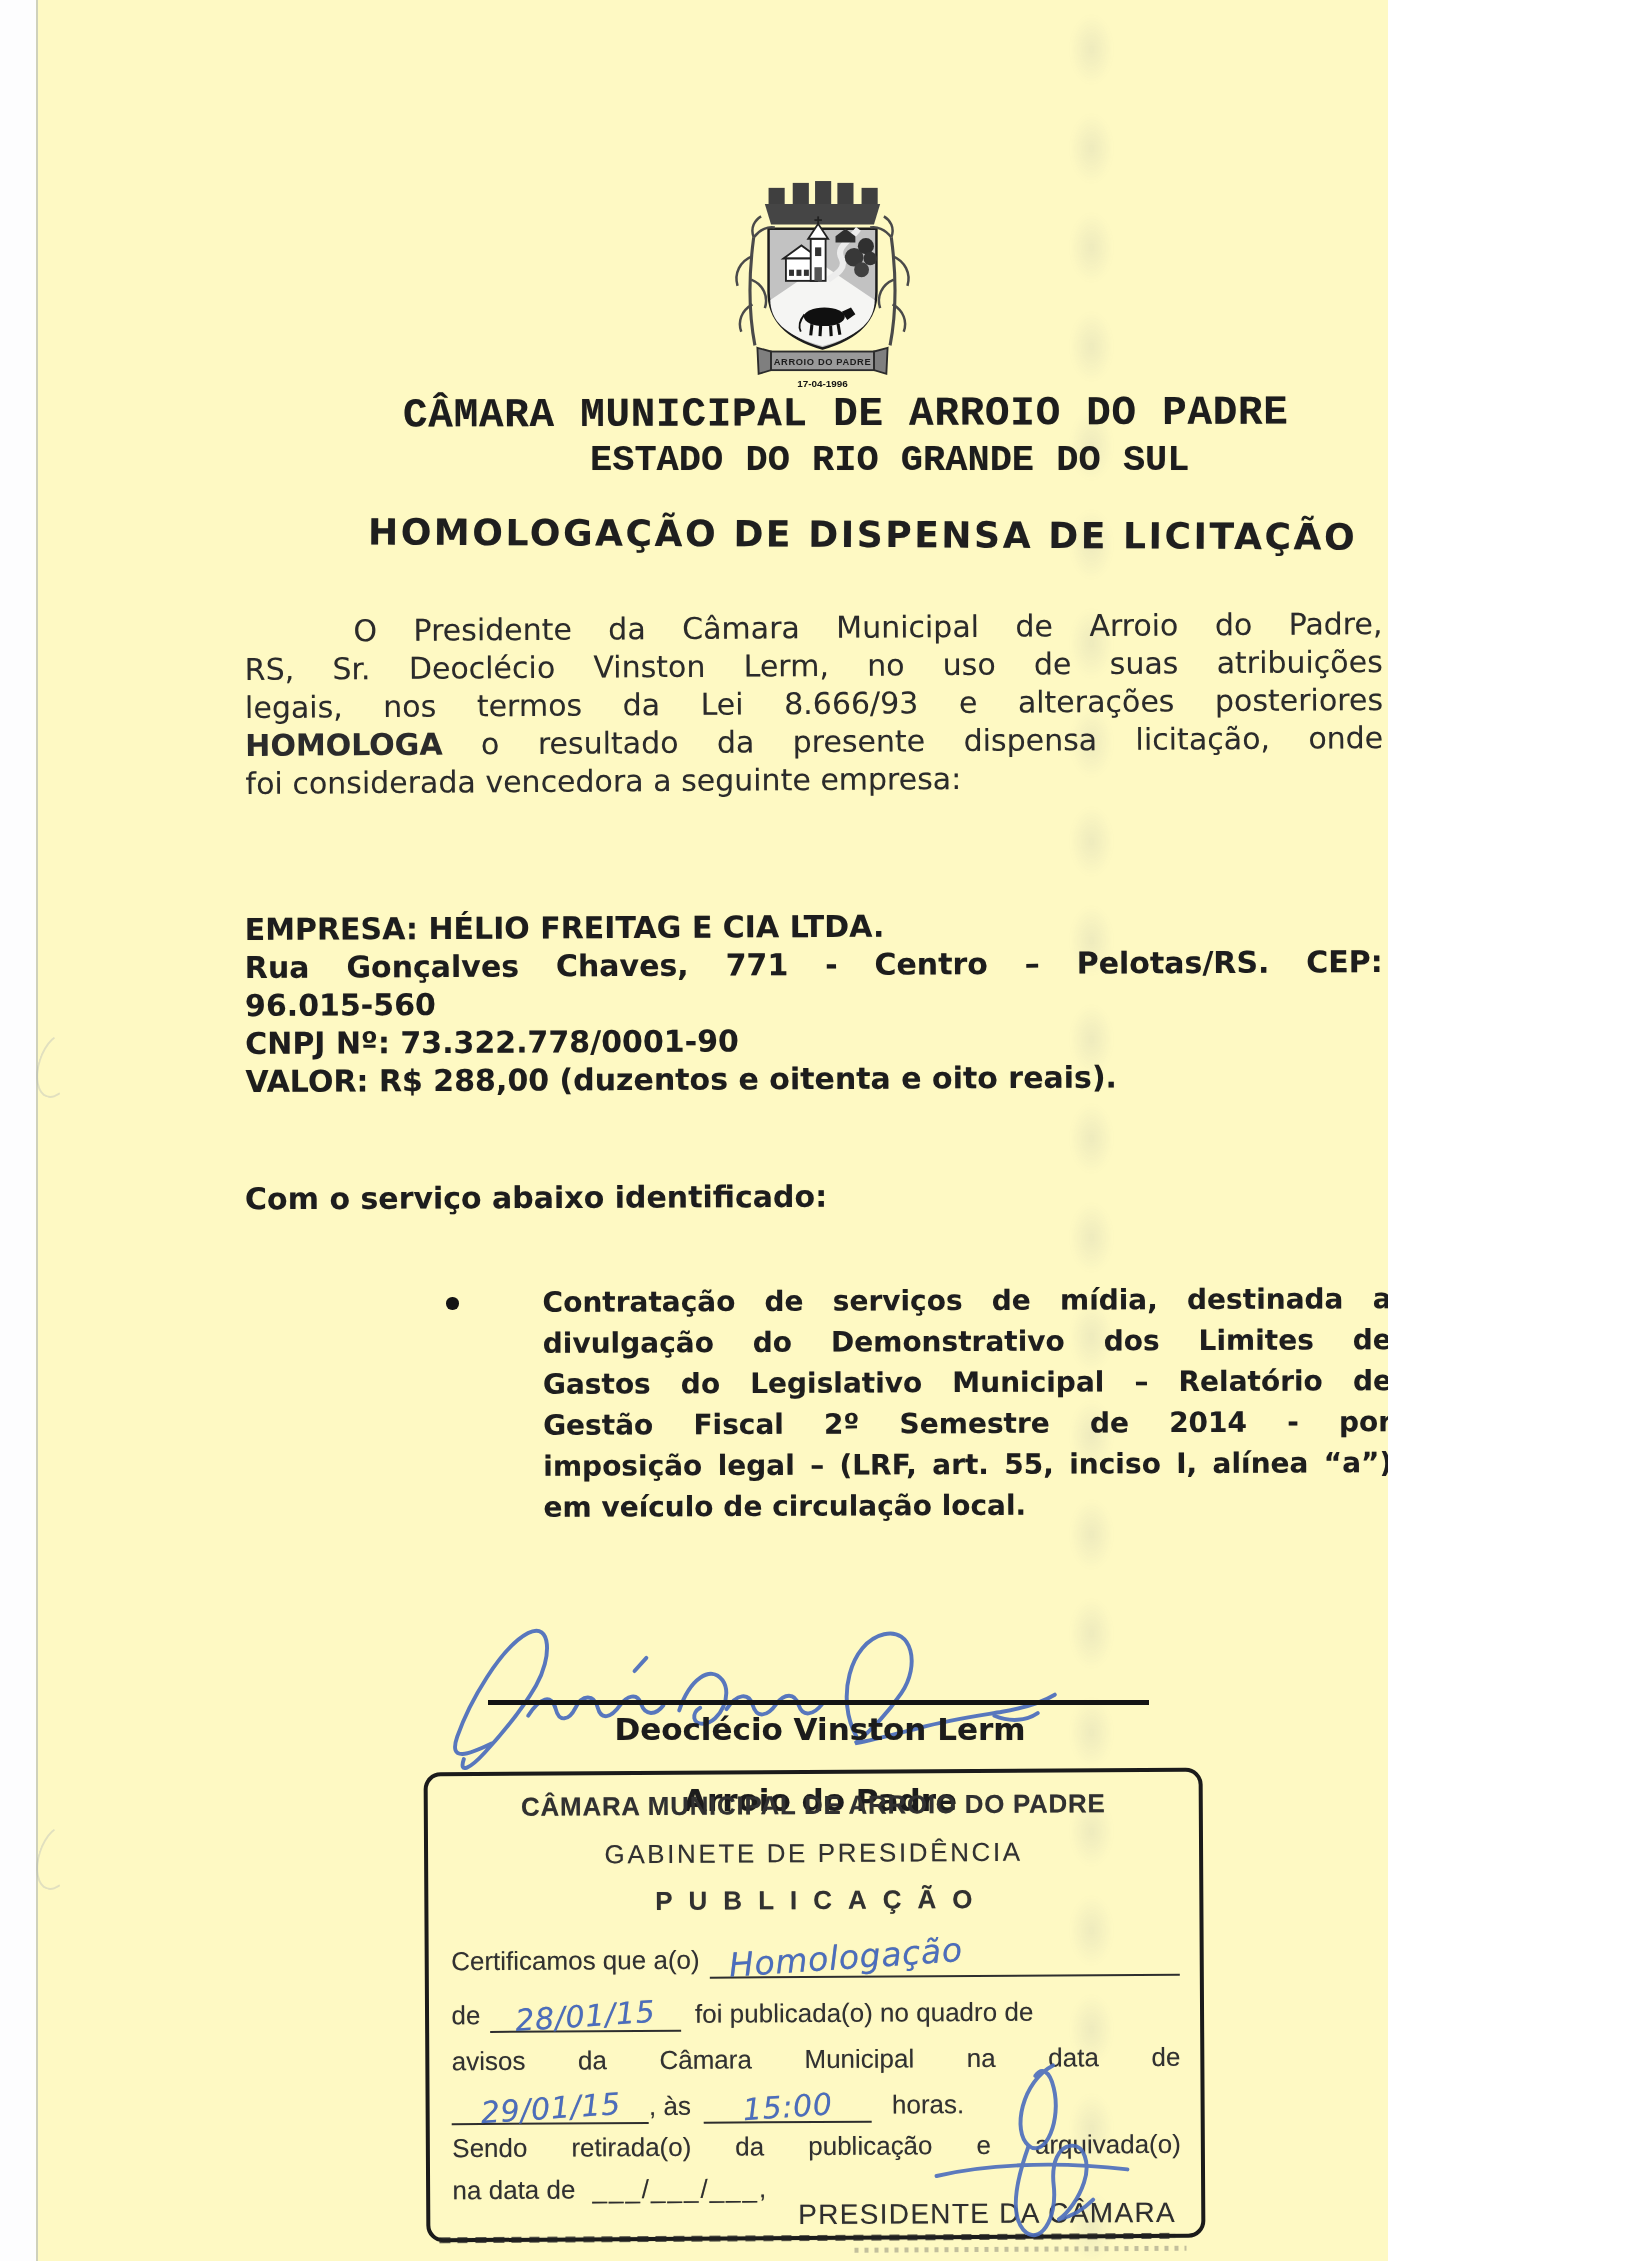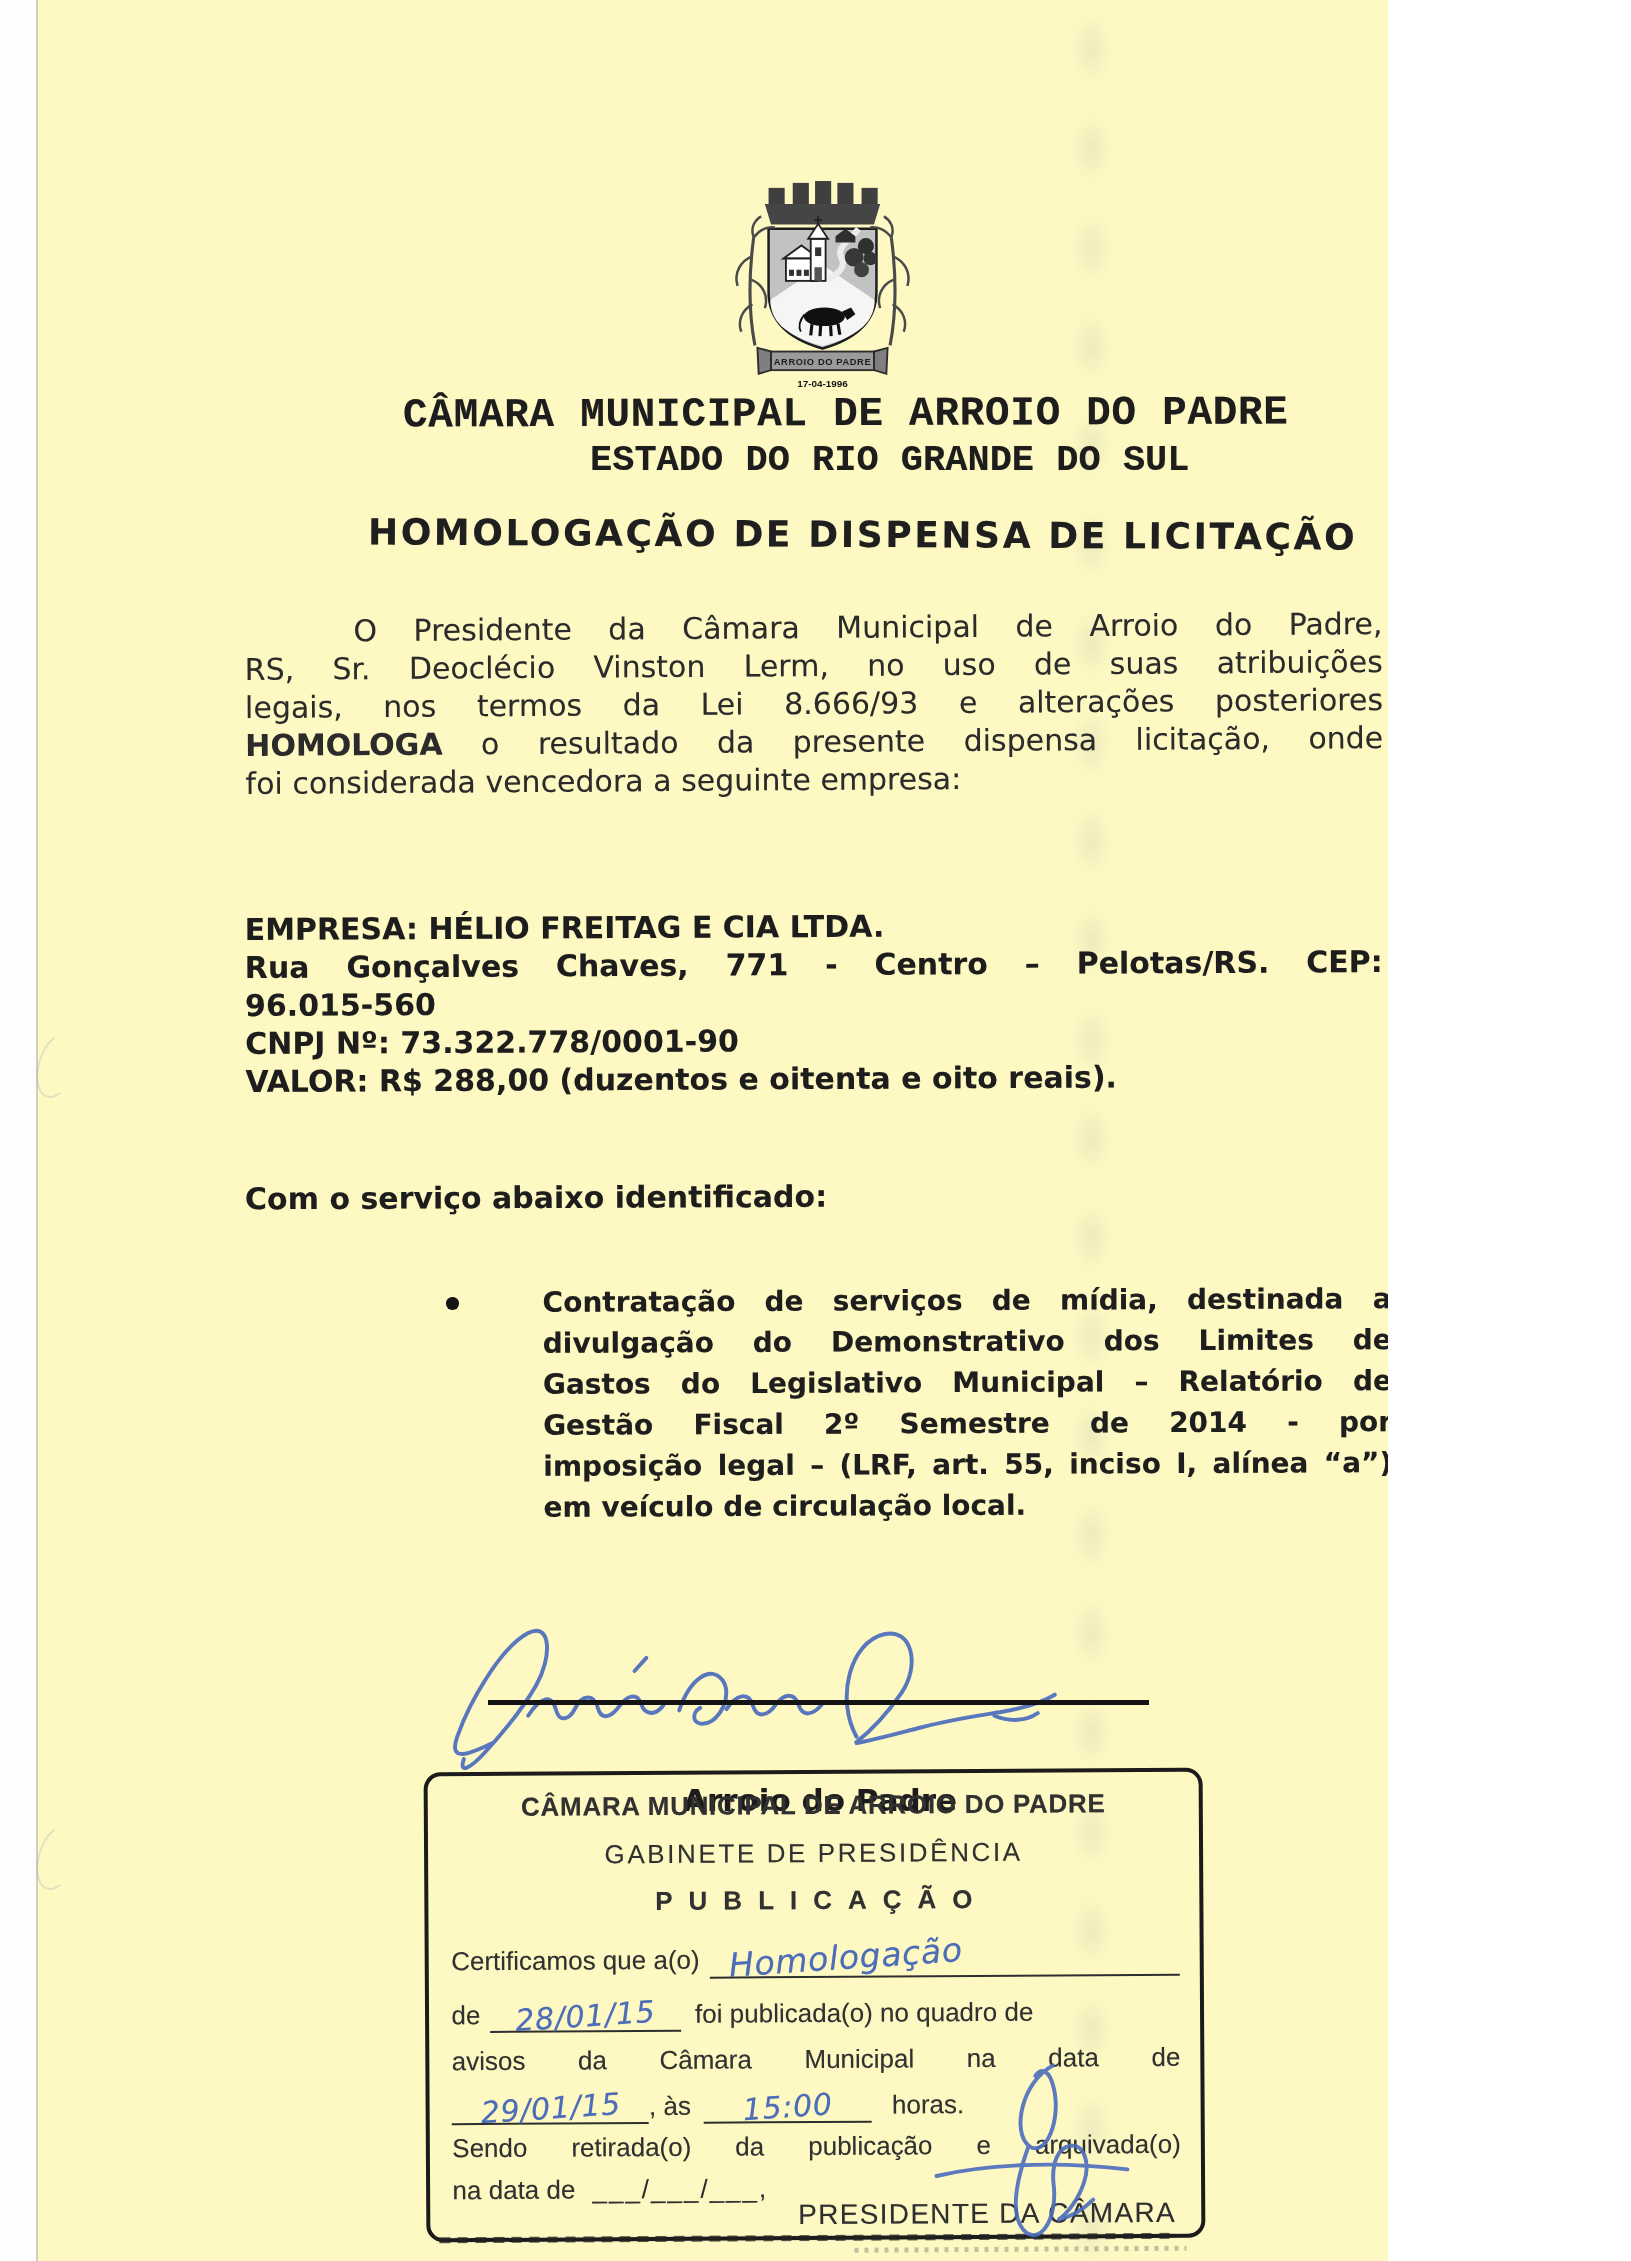--- a/index.html
+++ b/index.html
@@ -185,20 +185,21 @@
       <path d="M150 196 C168 168 186 162 192 186 C197 206 212 204 222 184 C232 164 250 162 256 184 C261 203 276 200 290 180 C300 166 316 160 322 178 C328 196 344 196 356 180"></path>
       <path d="M312 128 L330 108"></path>
       <path d="M380 188 C396 140 428 118 446 142 C462 164 442 206 418 208 C400 210 398 192 412 184"></path>
       <path d="M452 186 C468 162 486 160 492 180 C498 200 514 198 528 178 C540 162 556 160 562 180 C568 198 584 196 598 178"></path>
       <path d="M650 228 C618 170 640 84 692 72 C734 62 748 118 718 162 C696 194 668 222 648 238 C680 232 716 222 748 214 C792 202 836 196 872 190 C906 184 932 176 952 164"></path>
       <path d="M860 196 C884 206 908 204 926 192"></path>
     </svg>
   </div>
   <div class="abs sig-line"></div>
 
+  <div class="abs signer" style="top:1711px;">Deoclécio Vinston Lerm</div>
   <div class="abs signer" style="top:1782px;">Arroio do Padre</div>
 
   <div class="abs stamp">
     <div class="row center s-org">CÂMARA MUNICIPAL DE ARROIO DO PADRE</div>
     <div class="row center s-office">GABINETE DE PRESIDÊNCIA</div>
     <div class="row center s-pub">PUBLICAÇÃO</div>
 
     <div class="row flexrow r-cert">
       <span>Certificamos que a(o)</span>
       <span class="slot grow"><span class="hw hw-big">Homologação</span></span>

